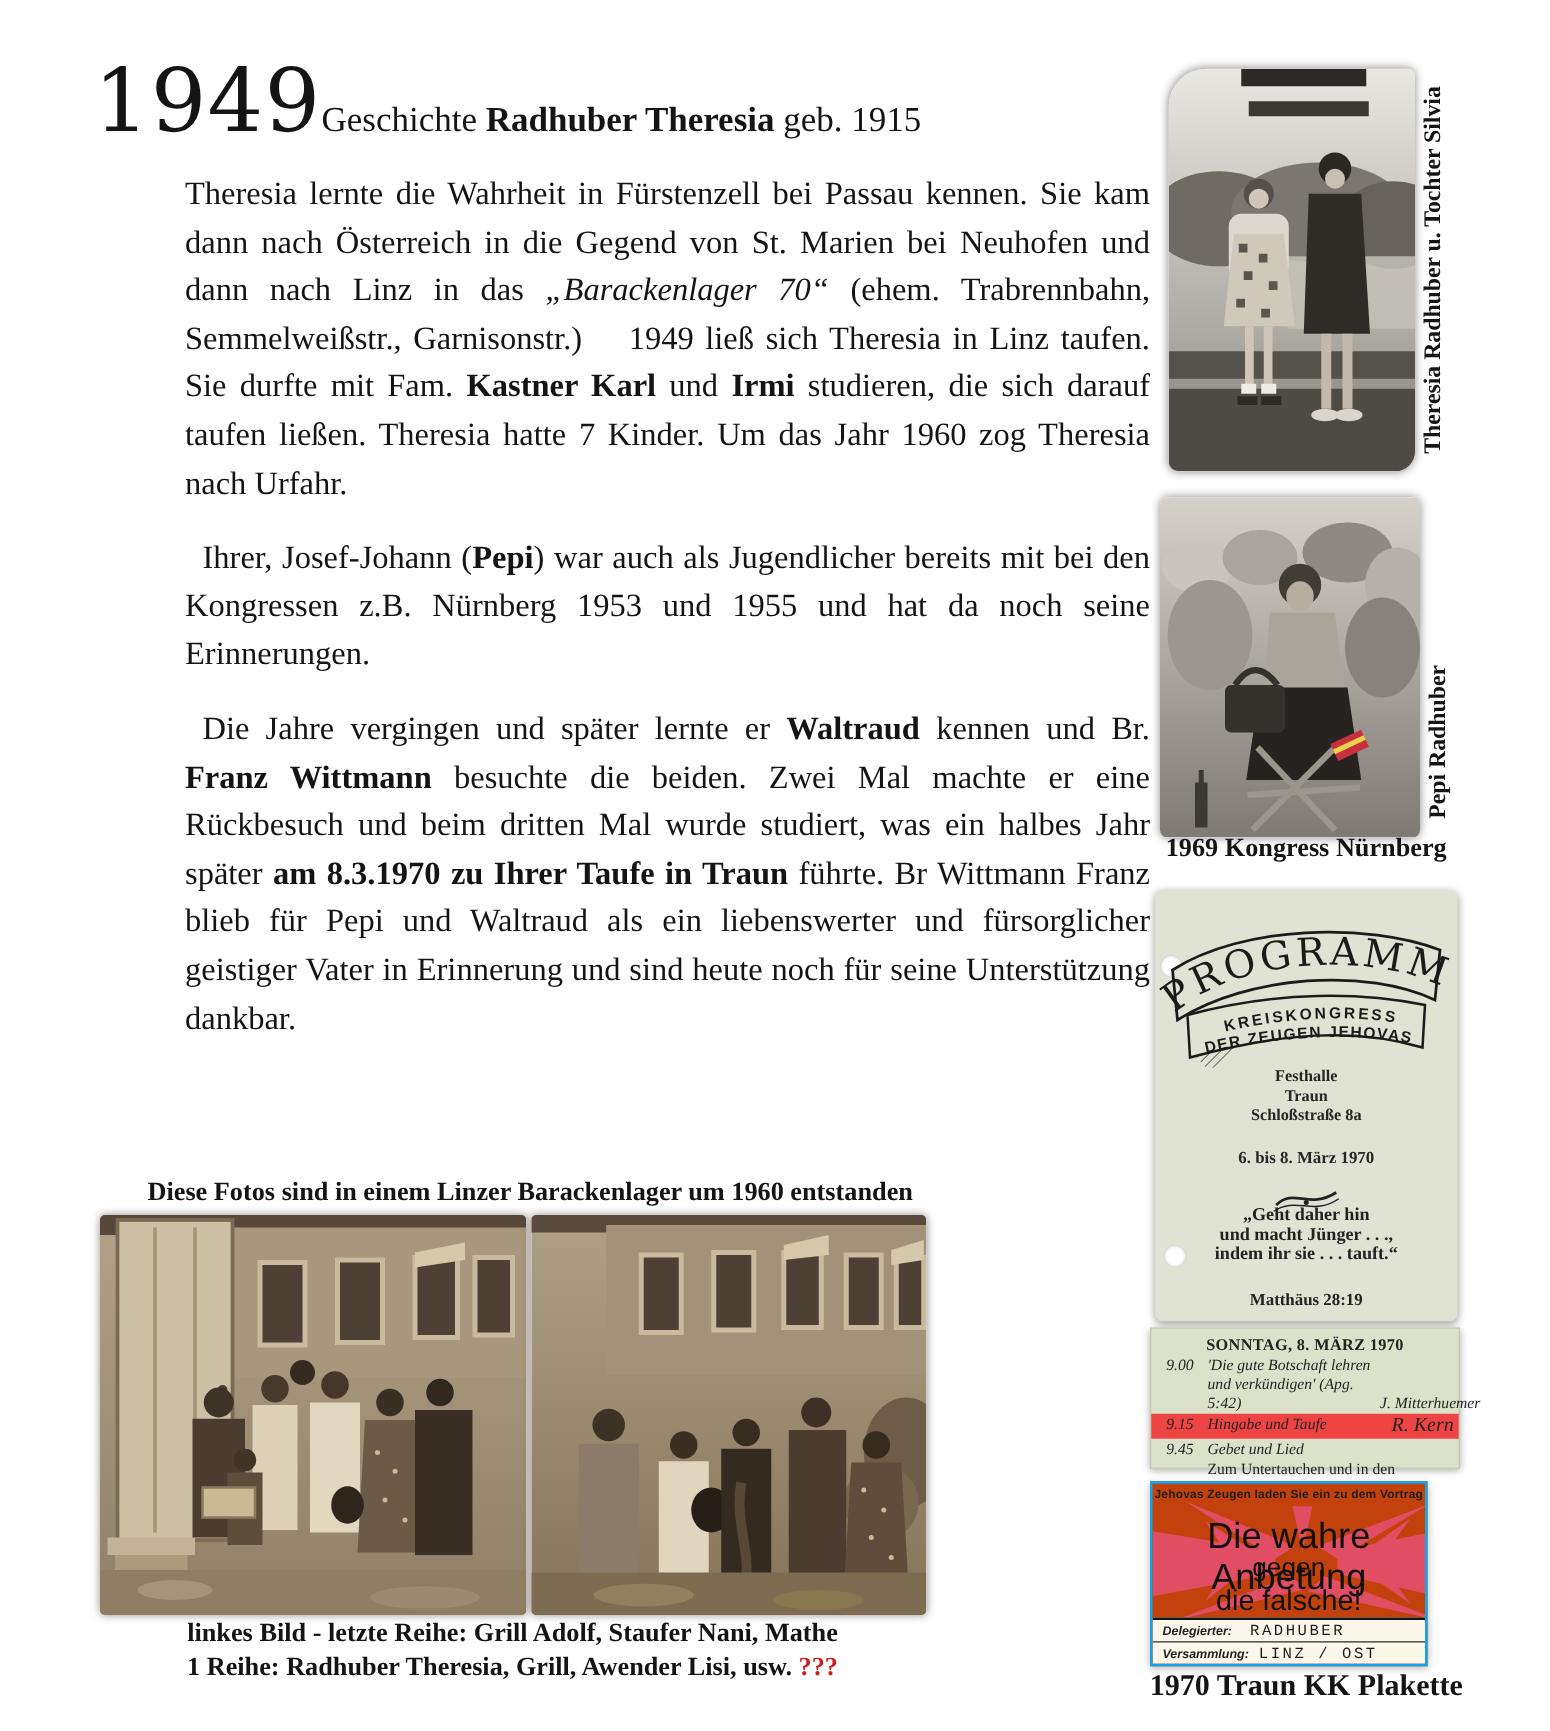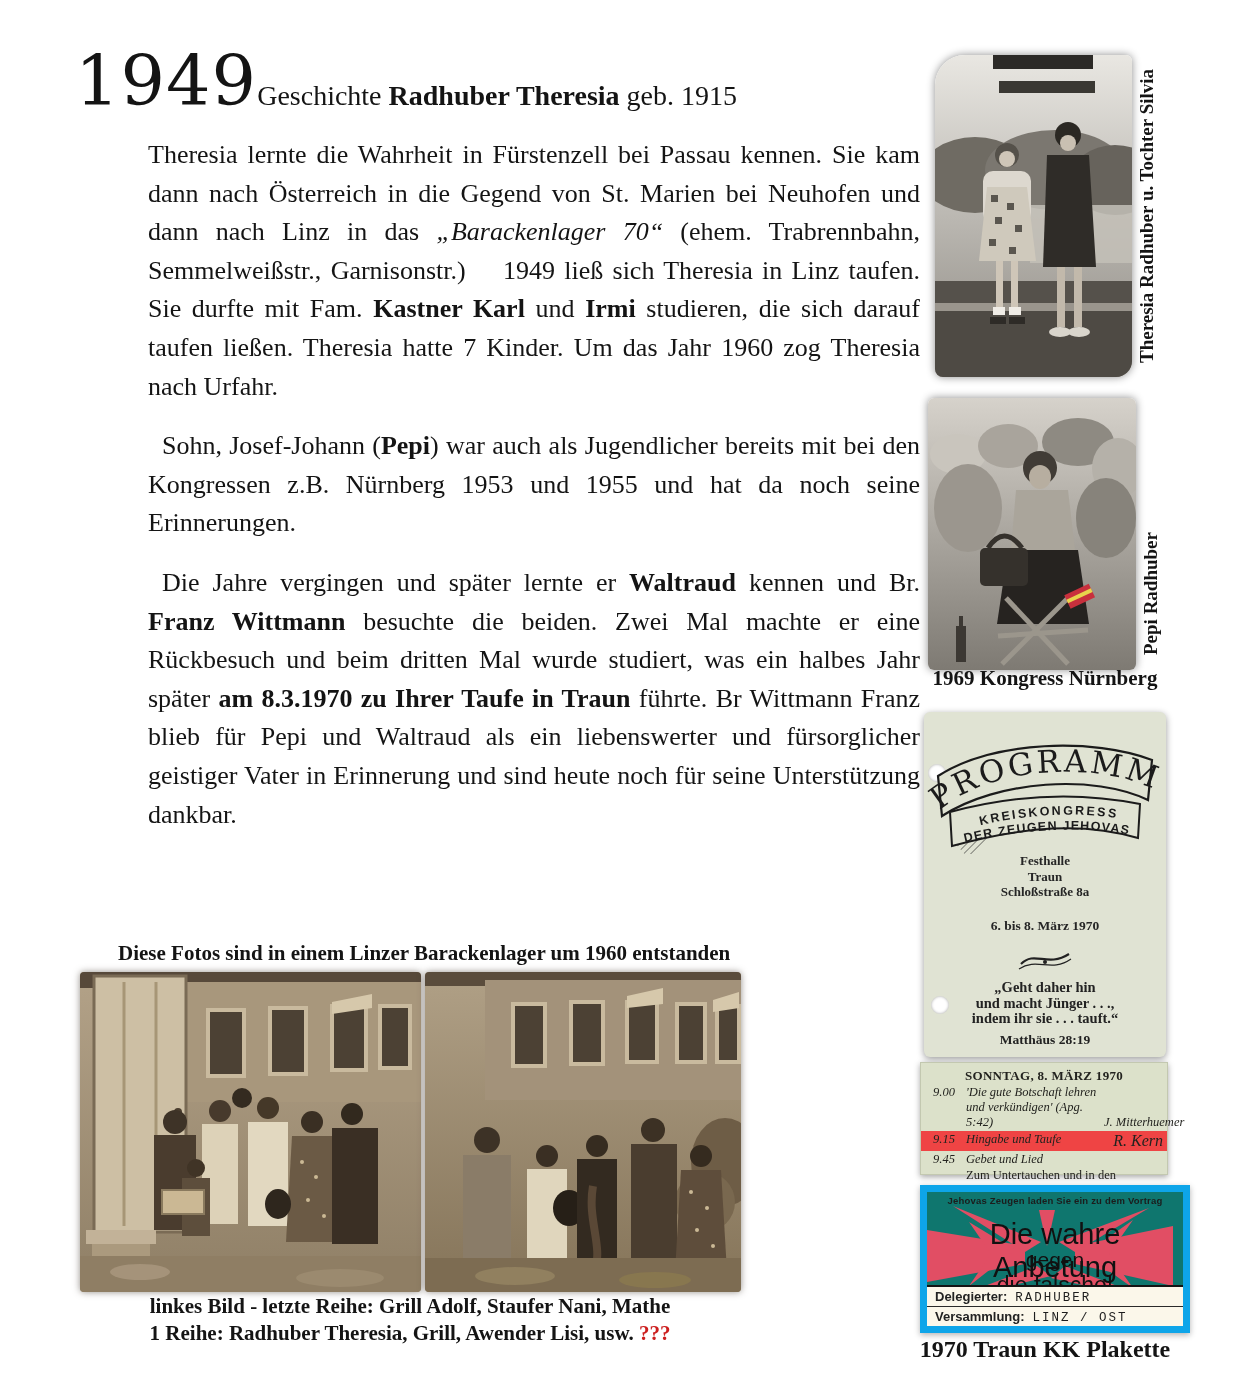--- a/index.html
+++ b/index.html
@@ -48,67 +48,67 @@
   .program-card .hole{position:absolute;width:18px;height:18px;border-radius:50%;background:#ffffff;
                       box-shadow:inset 0 0 3px rgba(0,0,0,.35);}
   .hole1{left:4px;top:52px;}
   .hole2{left:7px;top:284px;}
   .prog-banner{position:absolute;left:0;top:4px;width:242px;height:138px;}
   .prog-venue{position:absolute;left:0;top:141px;width:100%;text-align:center;
               font-weight:bold;font-size:13px;line-height:15.5px;color:#262626;}
   .prog-date{position:absolute;left:0;top:206px;width:100%;text-align:center;
              font-weight:bold;font-size:13.5px;color:#262626;}
   .prog-flourish{position:absolute;left:91px;top:234px;width:60px;height:30px;}
-  .prog-quote{position:absolute;left:0;top:268px;width:100%;text-align:center;
+  .prog-quote{position:absolute;left:0;top:253px;width:100%;text-align:center;
               font-weight:bold;font-size:14.5px;line-height:15.5px;color:#222;}
   .prog-ref{position:absolute;left:0;top:320px;width:100%;text-align:center;
             font-weight:bold;font-size:13.5px;color:#222;}
 
   
   .schedule-card{position:absolute;left:920px;top:1062px;width:248px;height:113px;background:#dce1ca;
                  box-shadow:0 2px 6px rgba(0,0,0,.35);border:1px solid #c3c8b0;box-sizing:border-box;
                  font-size:12.5px;color:#23231f;}
   .sched-title{text-align:center;font-weight:bold;font-size:13px;padding-top:5px;letter-spacing:.3px;}
   .sched-row{display:grid;grid-template-columns:33px 138px 1fr;padding:1px 4px 1px 12px;align-items:start;font-style:italic;}
   .sched-row .spk{text-align:right;align-self:end;white-space:nowrap;}
   .sched-row.hl{background:#ef4444;}
   .sched-row.hl .spk{font-size:16px;}
   .sched-footer{padding-left:45px;font-size:12.5px;}
 
   
-  .poster{position:absolute;left:920px;top:1185px;width:270px;height:148px;background:#0f766e;
-          border:7px solid #0ea5e9;box-sizing:border-box;overflow:hidden;
+  .poster{position:absolute;left:920px;top:1185px;width:222px;height:148px;background:#c2410c;
+          border:2px solid #0ea5e9;box-sizing:border-box;overflow:hidden;
           font-family:"Liberation Sans", sans-serif;box-shadow:0 2px 6px rgba(0,0,0,.3);}
   .poster-header{position:absolute;left:0;top:3px;width:100%;text-align:center;
                  font-size:9.5px;font-weight:bold;color:#1c1c1c;letter-spacing:.2px;}
   .poster-burst{position:absolute;left:0;top:14px;width:246px;height:96px;}
   .poster-t1{position:absolute;left:0;top:26px;width:100%;text-align:center;font-size:29px;color:#111;}
   .poster-t2{position:absolute;left:0;top:56px;width:100%;text-align:center;font-size:21px;color:#111;}
   .poster-t3{position:absolute;left:0;top:80px;width:100%;text-align:center;font-size:23px;color:#111;}
   .poster-form{position:absolute;left:0;bottom:0;width:100%;border-top:2px solid #141414;background:#fbf7ea;}
   .pf-row{display:flex;align-items:baseline;gap:8px;padding:2px 8px 1px 8px;border-bottom:1.5px solid #2a2a2a;}
   .pf-row:last-child{border-bottom:none;}
-  .pf-label{font-size:13px;font-weight:bold;color:#222;min-width:62px;}
+  .pf-label{font-size:10px;font-weight:bold;color:#222;min-width:62px;font-style:italic;}
   .pf-value{font-family:"Liberation Mono", monospace;font-size:12.5px;color:#1d1d1d;letter-spacing:2px;}
   .poster-caption{position:absolute;left:912px;top:1336px;width:266px;text-align:center;
                   font-weight:bold;font-size:24px;}
 </style>
 </head>
 <body>
 
 <div class="page">
 
   <div class="header">
     <span class="year">1949</span>
     <span class="rest"><span>Geschichte</span> <b>Radhuber Theresia</b> <span>geb. 1915</span></span>
   </div>
 
   <div class="article">
     <p><span>Theresia lernte die Wahrheit in Fürstenzell bei Passau kennen. Sie kam dann nach Österreich in die Gegend von St. Marien bei Neuhofen und dann nach Linz in das </span><i>„Barackenlager 70“</i><span> (ehem. Trabrennbahn, Semmelweißstr., Garnisonstr.)&nbsp;&nbsp;&nbsp; 1949 ließ sich Theresia in Linz taufen. Sie durfte mit Fam. </span><b>Kastner Karl</b><span> und </span><b>Irmi</b><span> studieren, die sich darauf taufen ließen. Theresia hatte 7 Kinder. Um das Jahr 1960 zog Theresia nach Urfahr.</span></p>
-    <p><span>Sohn, Josef-Johann (</span><b>Pepi</b><span>) war auch als Jugendlicher bereits mit bei den Kongressen z.B. Nürnberg 1953 und 1955 und hat da noch seine Erinnerungen.</span></p>
+    <p><span>Ihrer, Josef-Johann (</span><b>Pepi</b><span>) war auch als Jugendlicher bereits mit bei den Kongressen z.B. Nürnberg 1953 und 1955 und hat da noch seine Erinnerungen.</span></p>
     <p><span>Die Jahre vergingen und später lernte er </span><b>Waltraud</b><span> kennen und Br. </span><b>Franz Wittmann</b><span> besuchte die beiden. Zwei Mal machte er eine Rückbesuch und beim dritten Mal wurde studiert, was ein halbes Jahr später </span><b>am 8.3.1970 zu Ihrer Taufe in Traun</b><span> führte. Br Wittmann Franz blieb für Pepi und Waltraud als ein liebenswerter und fürsorglicher geistiger Vater in Erinnerung und sind heute noch für seine Unterstützung dankbar.</span></p>
   </div>
 
   <div class="photos-caption">Diese Fotos sind in einem Linzer Barackenlager um 1960 entstanden</div>
 
   <div class="photo-frame photo-left">
     <svg width="341" height="320" viewBox="0 0 341 320">
       <defs>
         <linearGradient id="wallL" x1="0" y1="0" x2="0" y2="1">
           <stop offset="0" stop-color="#b3a288"></stop>

